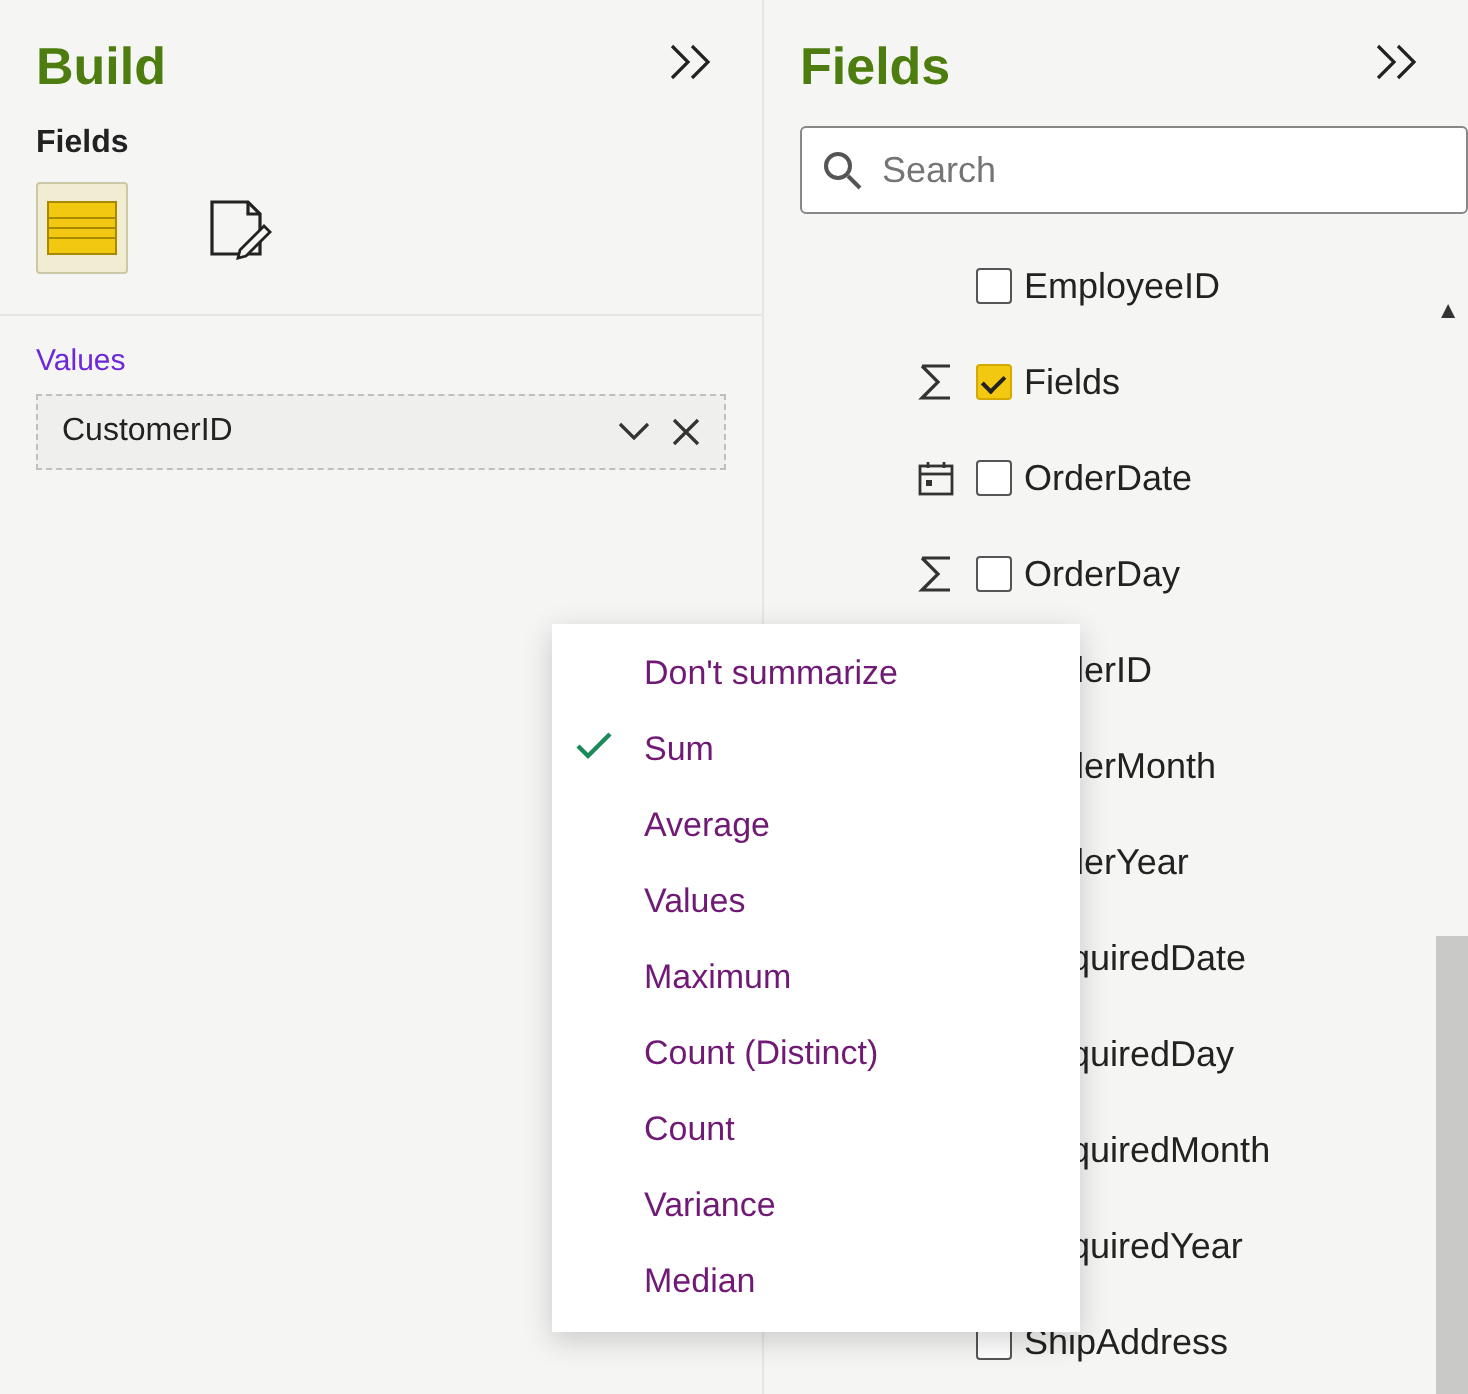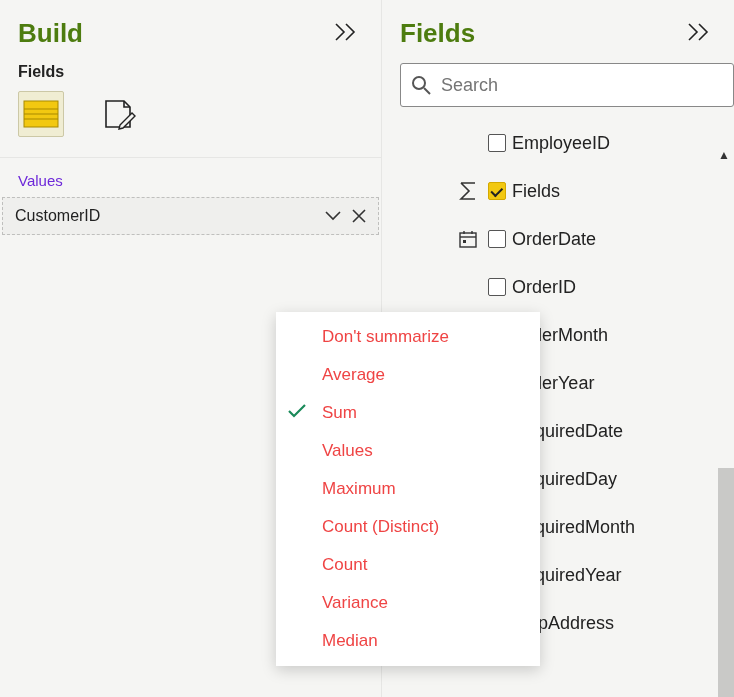--- a/index.html
+++ b/index.html
@@ -75,21 +75,21 @@
     height: 1px;
     background: #e6e6e4;
     margin: 6px 0 10px 0;
   }
   .values-label {
     font-size: 15px;
     color: #6d28d9;
     padding: 4px 18px 8px 18px;
   }
   .values-list {
-    padding: 0 2px;
+    padding: 0 18px;
   }
   .field-pill {
     display: flex;
     align-items: center;
     background: #efefed;
     border: 1px dashed #bfbfbd;
     height: 38px;
     margin-bottom: 6px;
     padding: 0 6px 0 12px;
     font-size: 16px;
@@ -207,21 +207,21 @@
     background: #fff;
     box-shadow: 0 4px 14px rgba(0,0,0,0.18);
     padding: 6px 0;
     z-index: 10;
   }
   .ctx-item {
     display: flex;
     align-items: center;
     height: 38px;
     font-size: 17px;
-    color: #ef4444;
+    color: #701a75;
     cursor: pointer;
     padding-left: 46px;
     position: relative;
   }
   .ctx-item .check {
     position: absolute;
     left: 12px;
     color: #1a8a5a;
   }
 
@@ -326,20 +326,29 @@
               <line x1="1" y1="7" x2="17" y2="7" stroke="#333" stroke-width="1.4"></line>
               <line x1="5" y1="1" x2="5" y2="4" stroke="#333" stroke-width="1.4"></line>
               <line x1="13" y1="1" x2="13" y2="4" stroke="#333" stroke-width="1.4"></line>
               <rect x="4" y="10" width="3" height="3" fill="#333"></rect>
             </svg>
           </span>
           <span class="checkbox"></span>
           <span>OrderDate</span>
         </div>
         <div class="field-row">
+          <span class="indicator">
+            <svg width="16" height="18">
+              <path d="M1 1 H15 M1 1 L9 9 L1 17 H15" stroke="#333" stroke-width="1.6" fill="none"></path>
+            </svg>
+          </span>
+          <span class="checkbox"></span>
+          <span>OrderDay</span>
+        </div>
+        <div class="field-row">
           <span class="checkbox"></span>
           <span>OrderID</span>
         </div>
         <div class="field-row">
           <span class="checkbox"></span>
           <span>OrderMonth</span>
         </div>
         <div class="field-row">
           <span class="checkbox"></span>
           <span>OrderYear</span>
@@ -369,29 +378,29 @@
     <div class="up-caret">▲</div>
     <div class="scroll-thumb"></div>
   </div>
 </div>
 
 <div class="ctx-menu" id="ctx-menu">
     <div class="ctx-item">
       <span>Don't summarize</span>
     </div>
     <div class="ctx-item">
-      <span>Average</span>
-    </div>
-    <div class="ctx-item">
       <span class="check"><svg width="18" height="14">
           <path d="M1 7 L6 12 L17 1" stroke="#1a8a5a" stroke-width="2.2" fill="none"></path>
         </svg></span>
       <span>Sum</span>
     </div>
     <div class="ctx-item">
+      <span>Average</span>
+    </div>
+    <div class="ctx-item">
       <span>Values</span>
     </div>
     <div class="ctx-item">
       <span>Maximum</span>
     </div>
     <div class="ctx-item">
       <span>Count (Distinct)</span>
     </div>
     <div class="ctx-item">
       <span>Count</span>

